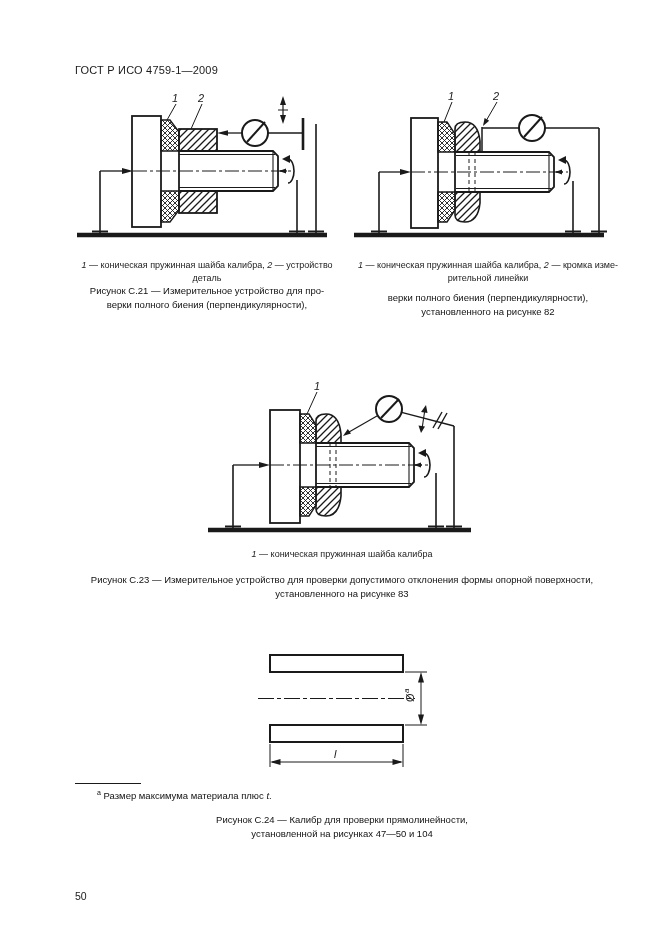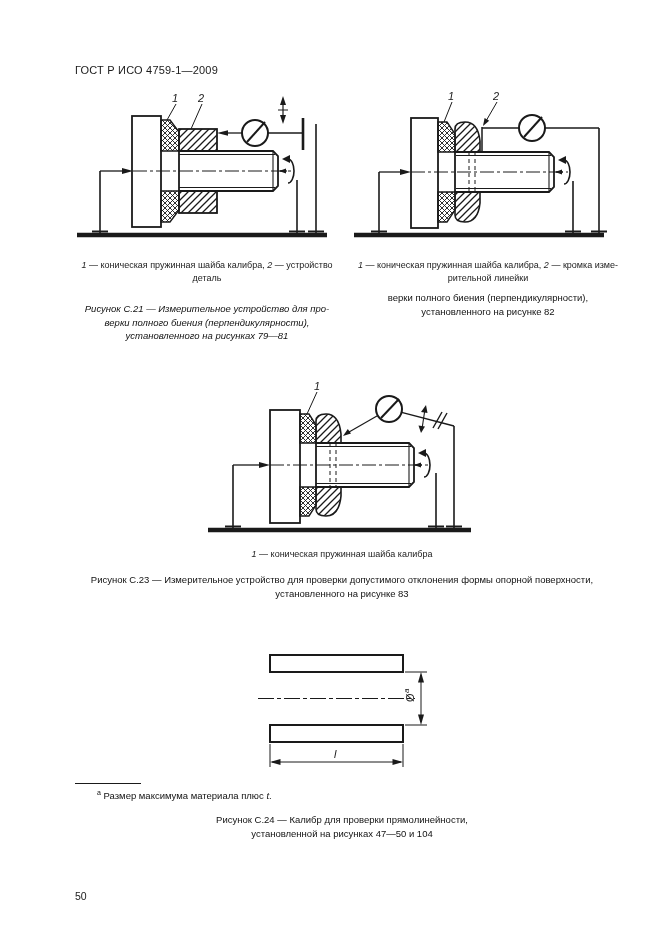--- a/index.html
+++ b/index.html
@@ -160,24 +160,23 @@
 
 <div class="abs legend" style="left:62px; top:259px; width:290px;">
   <div>
     <i>1</i>
     <span>— коническая пружинная шайба калибра,</span>
     <i>2</i>
     <span>— устройство</span>
   </div>
   <div>деталь</div>
 </div>
-<div class="abs caption" style="left:62px; top:302px; width:290px;font-style:italic;">
+<div class="abs caption" style="left:62px; top:284px; width:290px;">
   <div>Рисунок С.21 — Измерительное устройство для про-</div>
   <div>верки полного биения (перпендикулярности),</div>
-  <div>установленного на рисунках 79—81</div>
 </div>
 
 <div class="abs legend" style="left:343px; top:259px; width:290px;">
   <div>
     <i>1</i>
     <span>— коническая пружинная шайба калибра,</span>
     <i>2</i>
     <span>— кромка изме-</span>
   </div>
   <div>рительной линейки</div>

